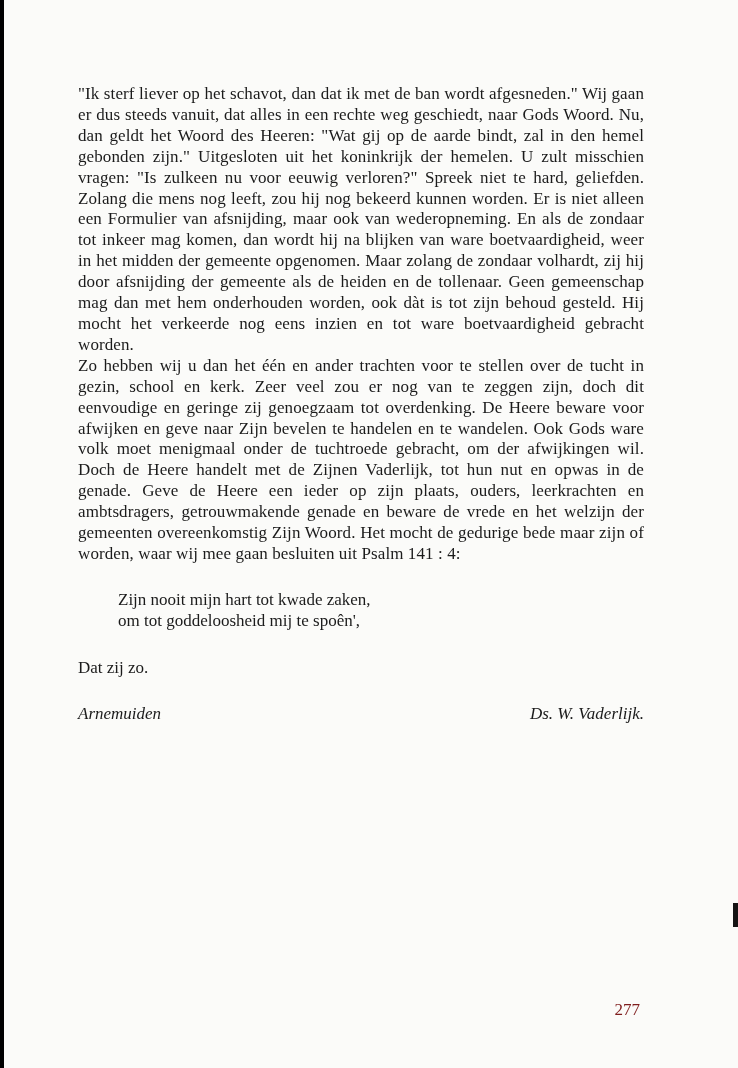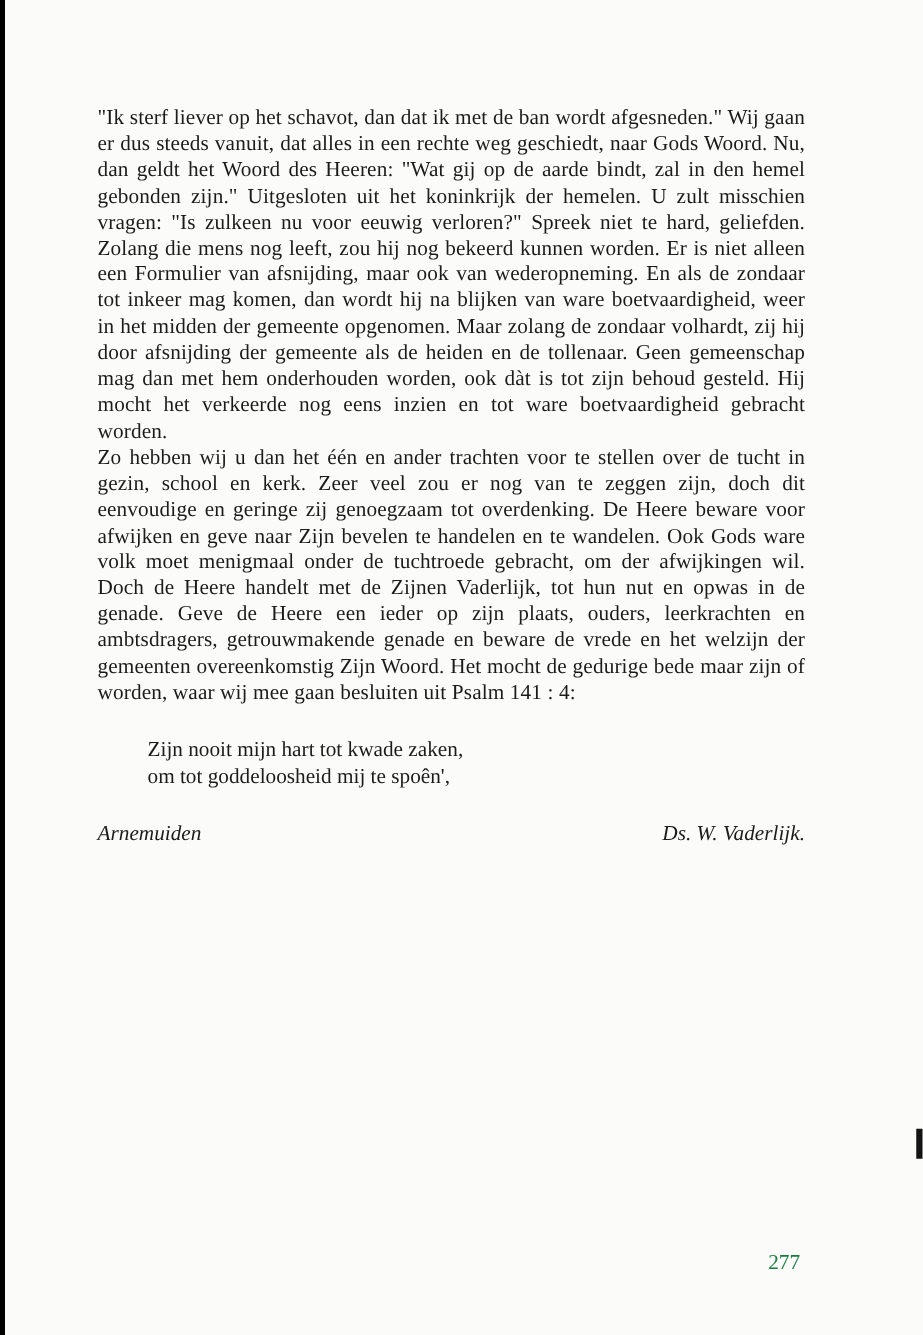--- a/index.html
+++ b/index.html
@@ -64,38 +64,39 @@
     font-size: 17px;
     font-style: italic;
     line-height: 21px;
     font-family: Liberation Serif, serif;
   }
   .page-number {
     position: absolute;
     right: 98px;
     top: 1000px;
     font-size: 17px;
-    color: #15803d;
+    color: #7f1d1d;
   }
 </style>
 </head>
 <body>
 
 <div class="scan-edge-left"></div>
 <div class="scan-mark-right"></div>
 
 <div class="content">
   <p class="body-par">"Ik sterf liever op het schavot, dan dat ik met de ban wordt afgesneden." Wij gaan er dus steeds vanuit, dat alles in een rechte weg geschiedt, naar Gods Woord. Nu, dan geldt het Woord des Heeren: "Wat gij op de aarde bindt, zal in den hemel gebonden zijn." Uitgesloten uit het koninkrijk der hemelen. U zult misschien vragen: "Is zulkeen nu voor eeuwig verloren?" Spreek niet te hard, geliefden. Zolang die mens nog leeft, zou hij nog bekeerd kunnen worden. Er is niet alleen een Formulier van afsnijding, maar ook van wederopneming. En als de zondaar tot inkeer mag komen, dan wordt hij na blijken van ware boetvaardigheid, weer in het midden der gemeente opgenomen. Maar zolang de zondaar volhardt, zij hij door afsnijding der gemeente als de heiden en de tollenaar. Geen gemeenschap mag dan met hem onderhouden worden, ook dàt is tot zijn behoud gesteld. Hij mocht het verkeerde nog eens inzien en tot ware boetvaardigheid gebracht worden.</p>
   <p class="body-par">Zo hebben wij u dan het één en ander trachten voor te stellen over de tucht in gezin, school en kerk. Zeer veel zou er nog van te zeggen zijn, doch dit eenvoudige en geringe zij genoegzaam tot overdenking. De Heere beware voor afwijken en geve naar Zijn bevelen te handelen en te wandelen. Ook Gods ware volk moet menigmaal onder de tuchtroede gebracht, om der afwijkingen wil. Doch de Heere handelt met de Zijnen Vaderlijk, tot hun nut en opwas in de genade. Geve de Heere een ieder op zijn plaats, ouders, leerkrachten en ambtsdragers, getrouwmakende genade en beware de vrede en het welzijn der gemeenten overeenkomstig Zijn Woord. Het mocht de gedurige bede maar zijn of worden, waar wij mee gaan besluiten uit Psalm 141 : 4:</p>
 
   <div class="verse-block">
     <div class="verse-line">Zijn nooit mijn hart tot kwade zaken,</div>
     <div class="verse-line">om tot goddeloosheid mij te spoên',</div>
   </div>
 
+  <div class="closing-line">Dat zij zo.</div>
 
   <div class="signature-row">
     <span>Arnemuiden</span>
     <span>Ds. W. Vaderlijk.</span>
   </div>
 </div>
 
 <div class="page-number">277</div>
 
 </body></html>

